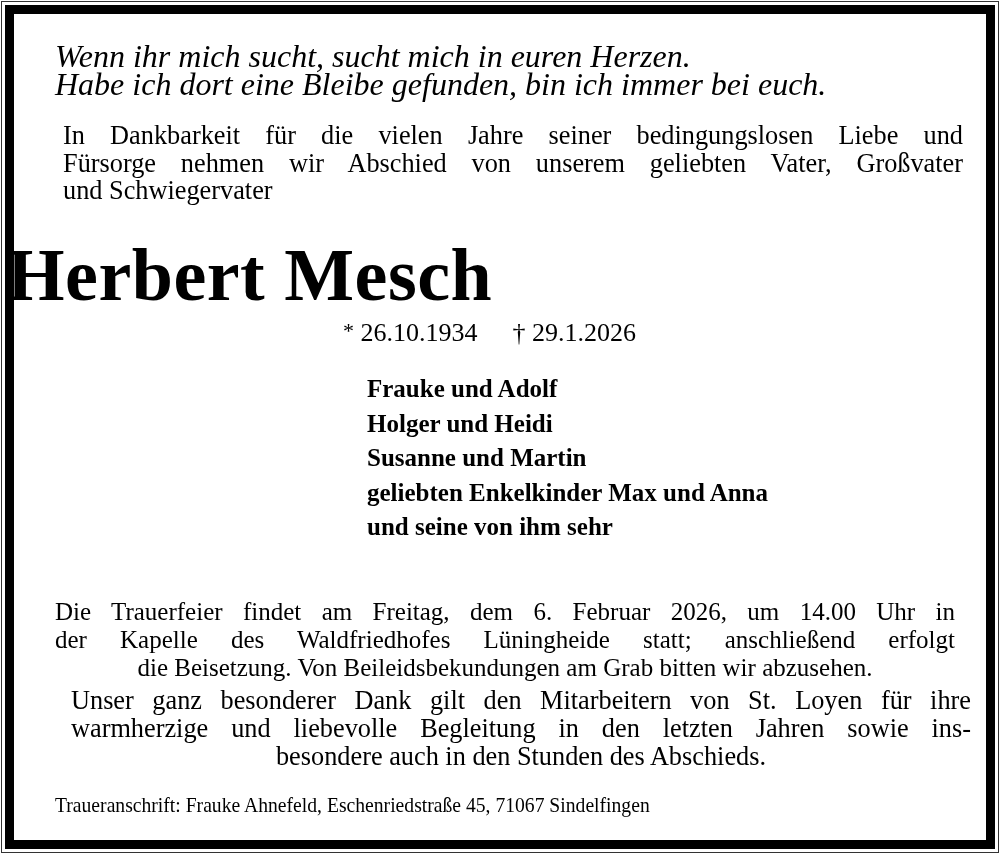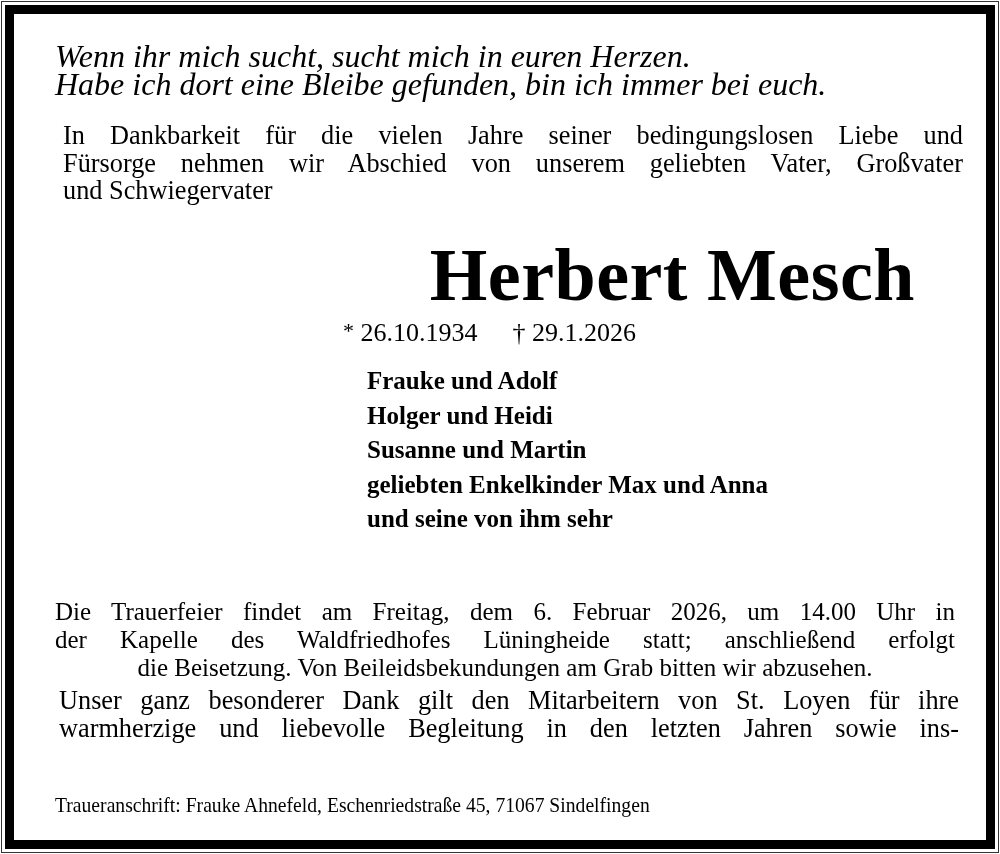--- a/index.html
+++ b/index.html
@@ -51,61 +51,61 @@
       width: 900px;
       font-size: 26.3px;
       line-height: 27.5px;
       text-align: justify;
       text-align-last: left;
     }
     .jl { display: block; text-align: justify; text-align-last: justify; white-space: nowrap; }
     .ll { display: block; text-align: center; white-space: nowrap; }
     .name {
       position: absolute;
-      left: 12px;
+      left: 4px;
       width: 900px;
       top: 232px;
-      text-align: right;
+      text-align: left;
       font-weight: bold;
       font-size: 74px;
       line-height: 86px;
       letter-spacing: 0.5px;
       margin-left: -52px;
     }
     .dates {
       position: absolute;
       left: 288px;
       top: 314px;
       font-size: 26px;
       line-height: 34px;
       white-space: nowrap;
     }
     .dates .sep { display: inline-block; width: 22px; }
     .star { font-size: 22px; vertical-align: 3px; }
     .mourners {
       position: absolute;
       left: 312px;
-      top: 364px;
+      top: 372px;
       font-weight: bold;
       font-size: 25px;
       line-height: 34.5px;
       white-space: nowrap;
     }
     .mourners div { height: 34.5px; }
     .ceremony {
       position: absolute;
       left: 0;
       top: 598px;
       width: 900px;
       font-size: 25px;
       line-height: 28px;
     }
     .thanks {
       position: absolute;
-      left: 4px;
+      left: 16px;
       top: 687px;
       width: 900px;
       font-size: 26.3px;
       line-height: 28px;
     }
     .address {
       position: absolute;
       left: 0;
       top: 792px;
       font-size: 21px;
@@ -154,17 +154,18 @@
 
   <div class="ceremony">
     <span class="jl">Die Trauerfeier findet am Freitag, dem 6. Februar 2026, um 14.00 Uhr in</span>
     <span class="jl">der Kapelle des Waldfriedhofes Lüningheide statt; anschließend erfolgt</span>
     <span class="ll">die Beisetzung. Von Beileidsbekundungen am Grab bitten wir abzusehen.</span>
   </div>
 
   <div class="thanks">
     <span class="jl">Unser ganz besonderer Dank gilt den Mitarbeitern von St. Loyen für ihre</span>
     <span class="jl">warmherzige und liebevolle Begleitung in den letzten Jahren sowie ins-</span>
+    <span class="ll">besondere auch in den Stunden des Abschieds.</span>
   </div>
 
   <div class="address">Traueranschrift: Frauke Ahnefeld, Eschenriedstraße 45, 71067 Sindelfingen</div>
 
 </div>
 
 </body></html>

